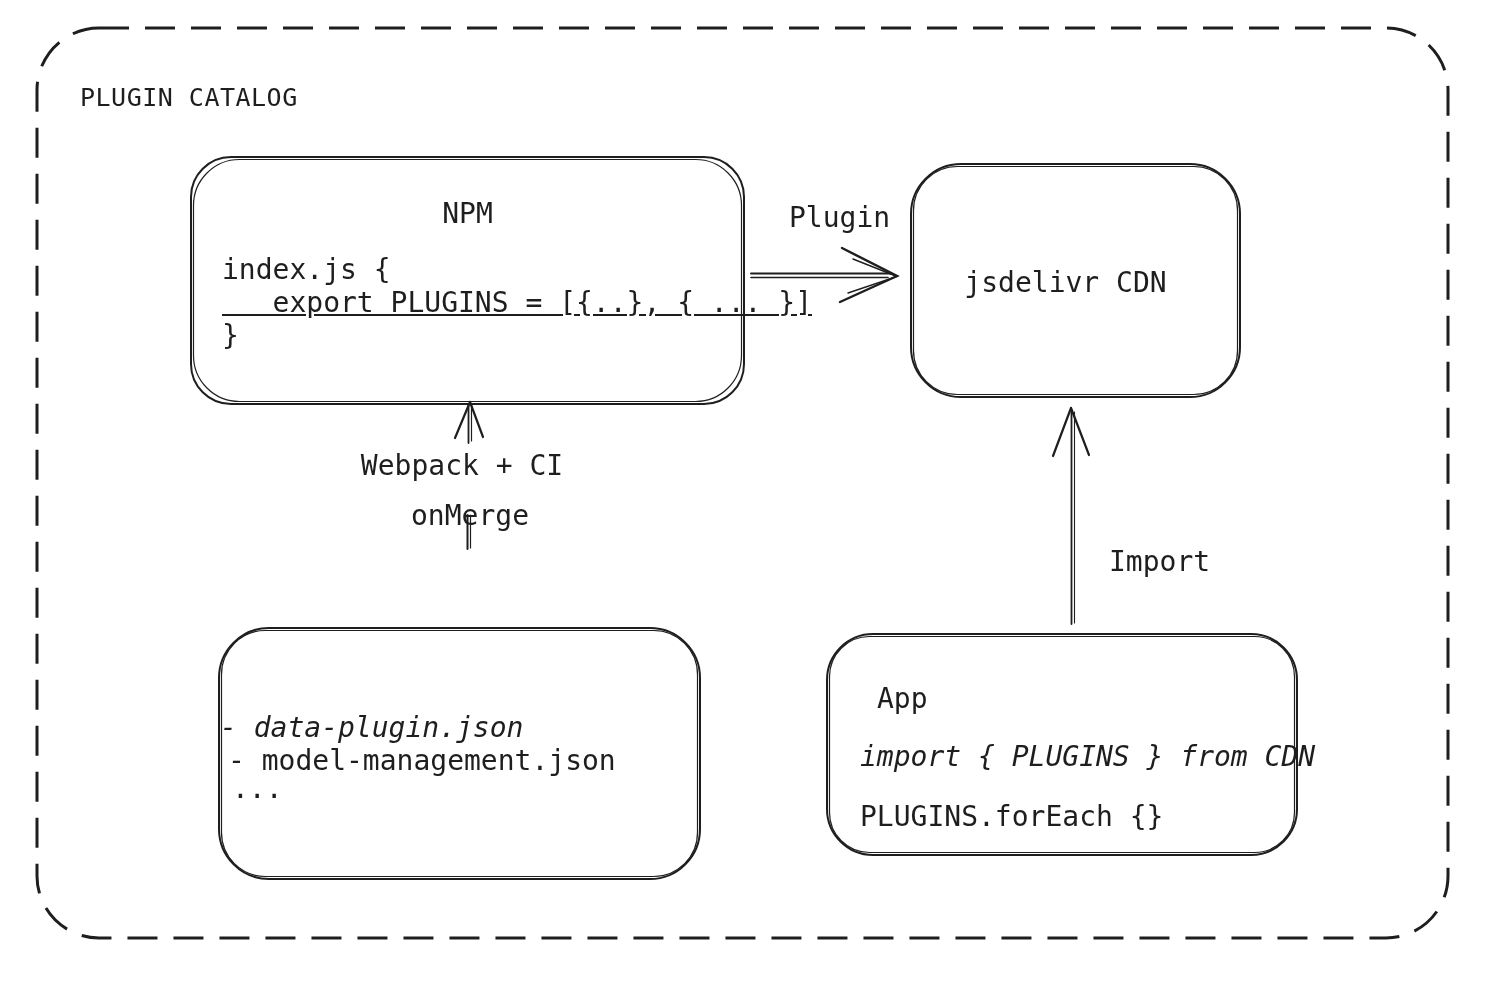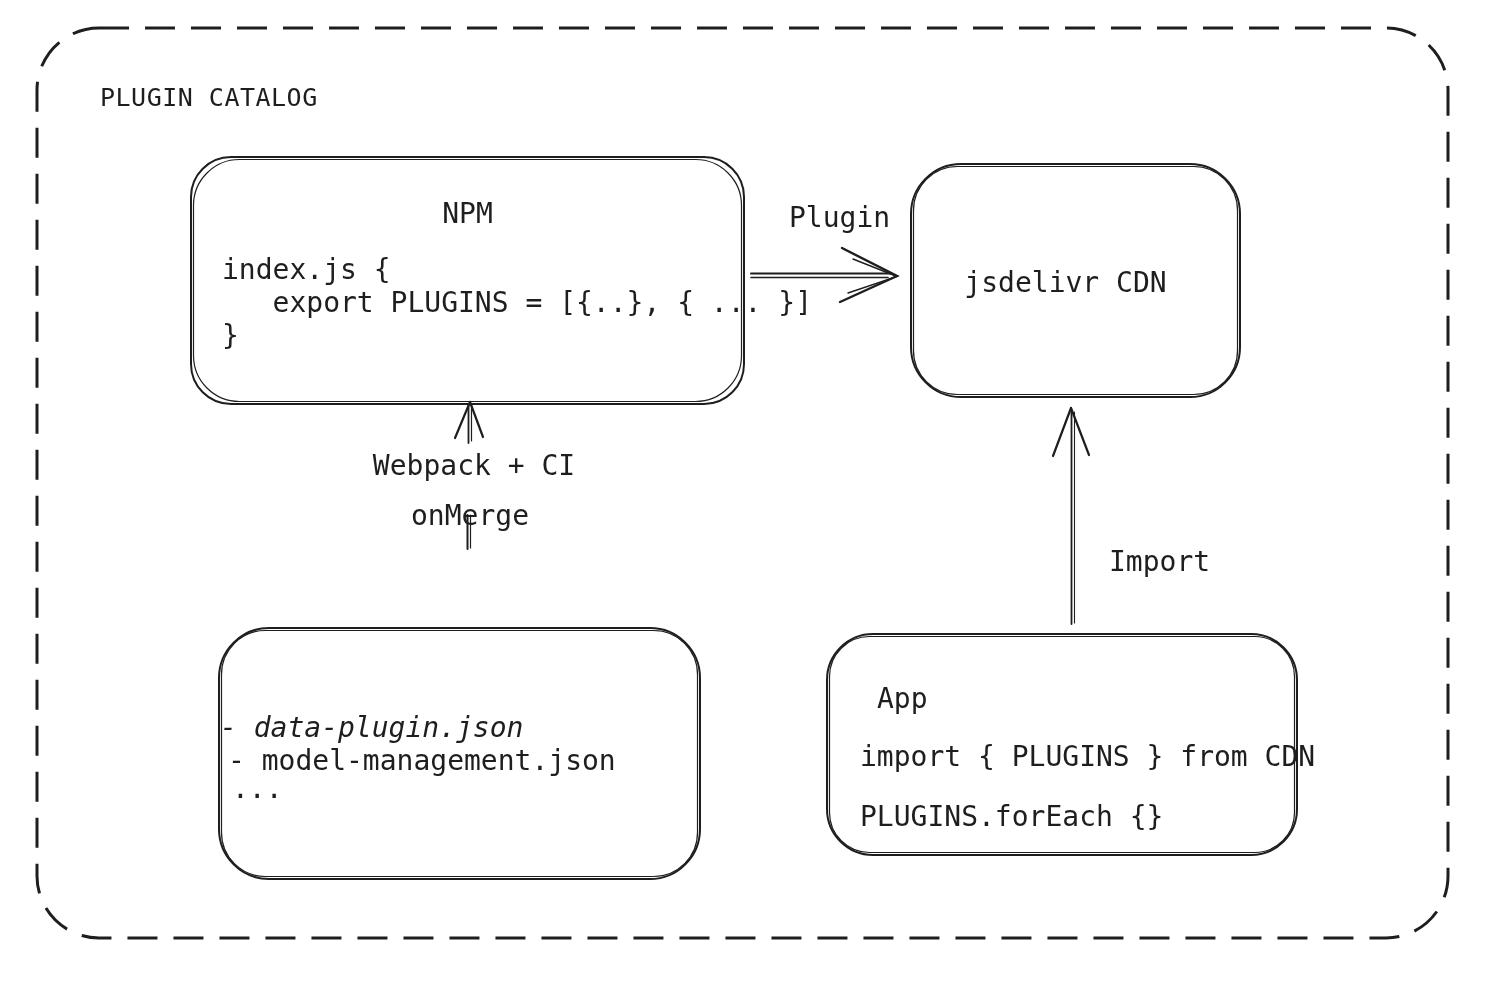--- a/index.html
+++ b/index.html
@@ -68,37 +68,37 @@
     </g>
 
     <g stroke="#1e1e1e" fill="none" stroke-linecap="round">
       <path d="M1071 408 L1053 456" stroke-width="2.2"></path>
       <path d="M1071 408 L1089 455" stroke-width="2.2"></path>
       <path d="M1071.5 410 V624" stroke-width="1.8"></path>
       <path d="M1074.5 412 V623" stroke-width="1.1"></path>
     </g>
   </svg>
 
-  <div class="txt title-text" style="left:100px; top:81px;">PLUGIN CATALOG</div>
+  <div class="txt title-text" style="left:80px; top:81px;">PLUGIN CATALOG</div>
 
   <div class="txt center" style="left:191px; top:197px; width:553px;">NPM</div>
   <div class="txt" style="left:222px; top:253px;">index.js {</div>
-  <div class="txt" style="left:222px; top:286px;">   export PLUGINS = [{..}, { ... }]</div>
+  <div class="txt" style="left:222px; top:286px;text-decoration:underline;">   export PLUGINS = [{..}, { ... }]</div>
   <div class="txt" style="left:222px; top:319px;">}</div>
 
   <div class="txt" style="left:789px; top:201px;">Plugin</div>
 
   <div class="txt center" style="left:911px; top:266px; width:309px;">jsdelivr CDN</div>
 
-  <div class="txt center" style="left:354px; top:449px; width:240px;">Webpack + CI</div>
+  <div class="txt center" style="left:342px; top:449px; width:240px;">Webpack + CI</div>
   <div class="txt center" style="left:350px; top:499px; width:240px;">onMerge</div>
 
   <div class="txt" style="left:220px; top:711px;font-style:italic;">- data-plugin.json</div>
   <div class="txt" style="left:228px; top:744px;">- model-management.json</div>
   <div class="txt" style="left:232px; top:772px;">...</div>
 
   <div class="txt" style="left:831px; top:682px;margin-left:46px;">App</div>
-  <div class="txt" style="left:860px; top:740px;">import { PLUGINS } from CDN</div>
+  <div class="txt" style="left:860px; top:740px;font-style:italic;">import { PLUGINS } from CDN</div>
   <div class="txt" style="left:860px; top:800px;">PLUGINS.forEach {}</div>
 
   <div class="txt" style="left:1109px; top:518px;margin-top:27px;">Import</div>
 
 </div>
 
 </body></html>

